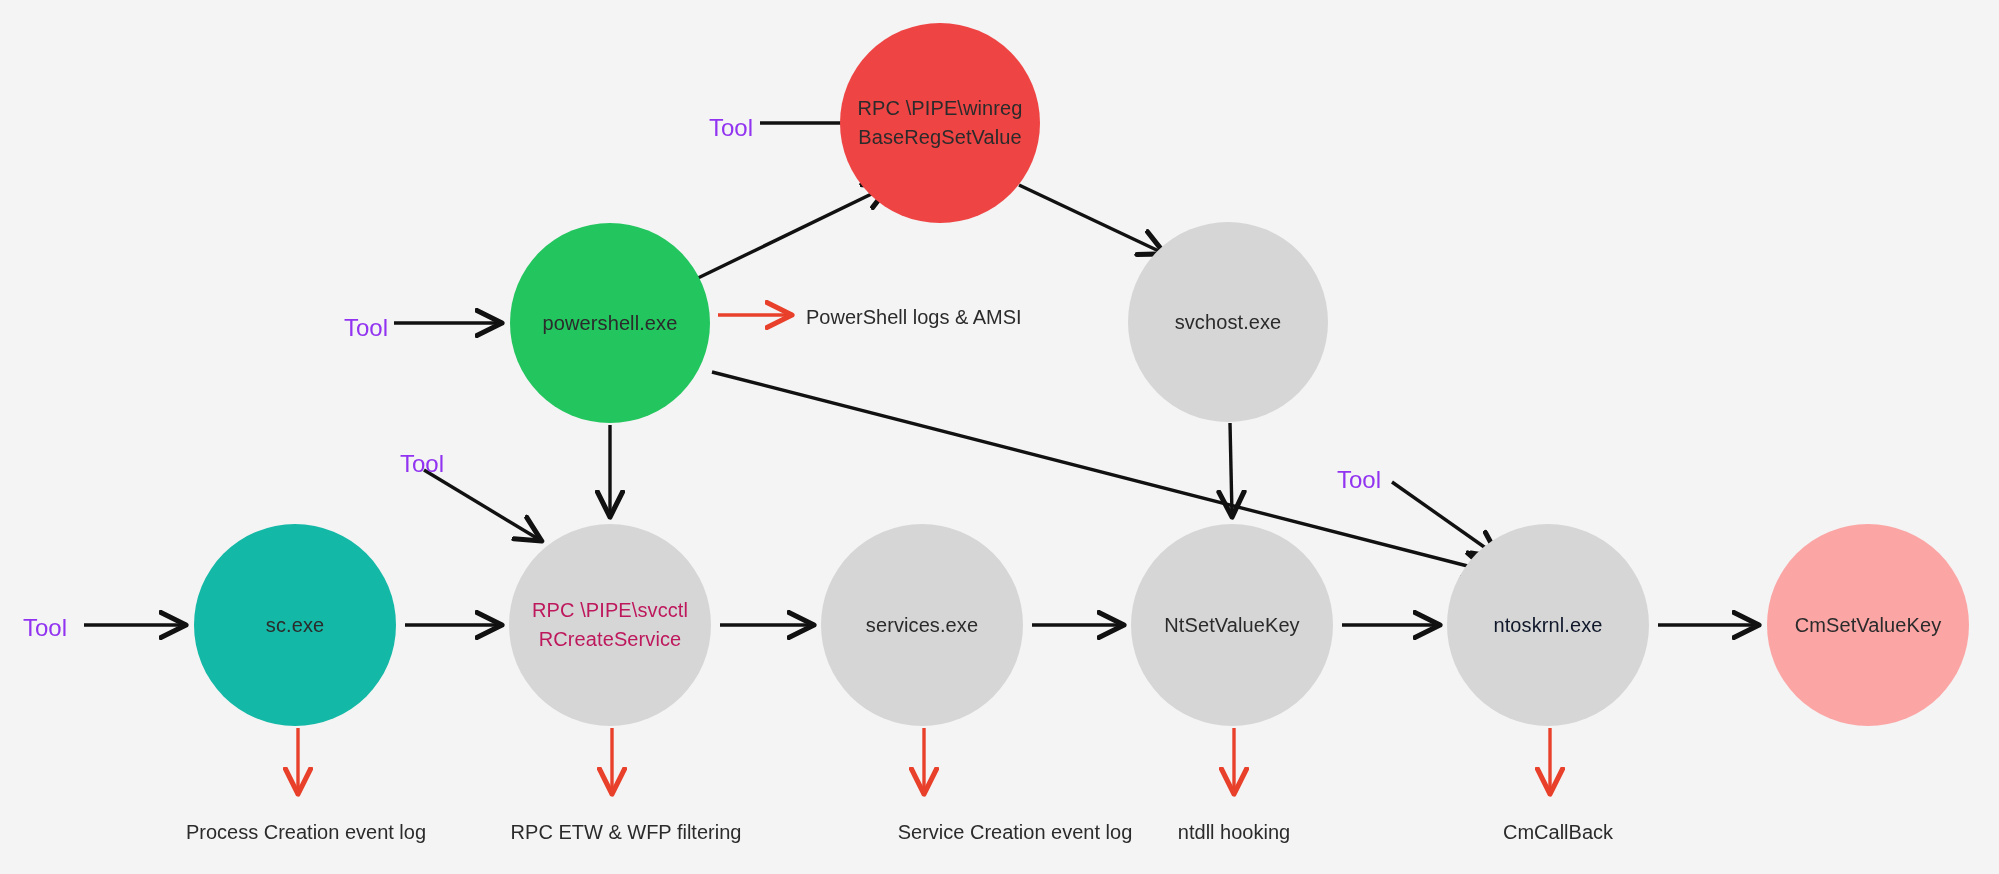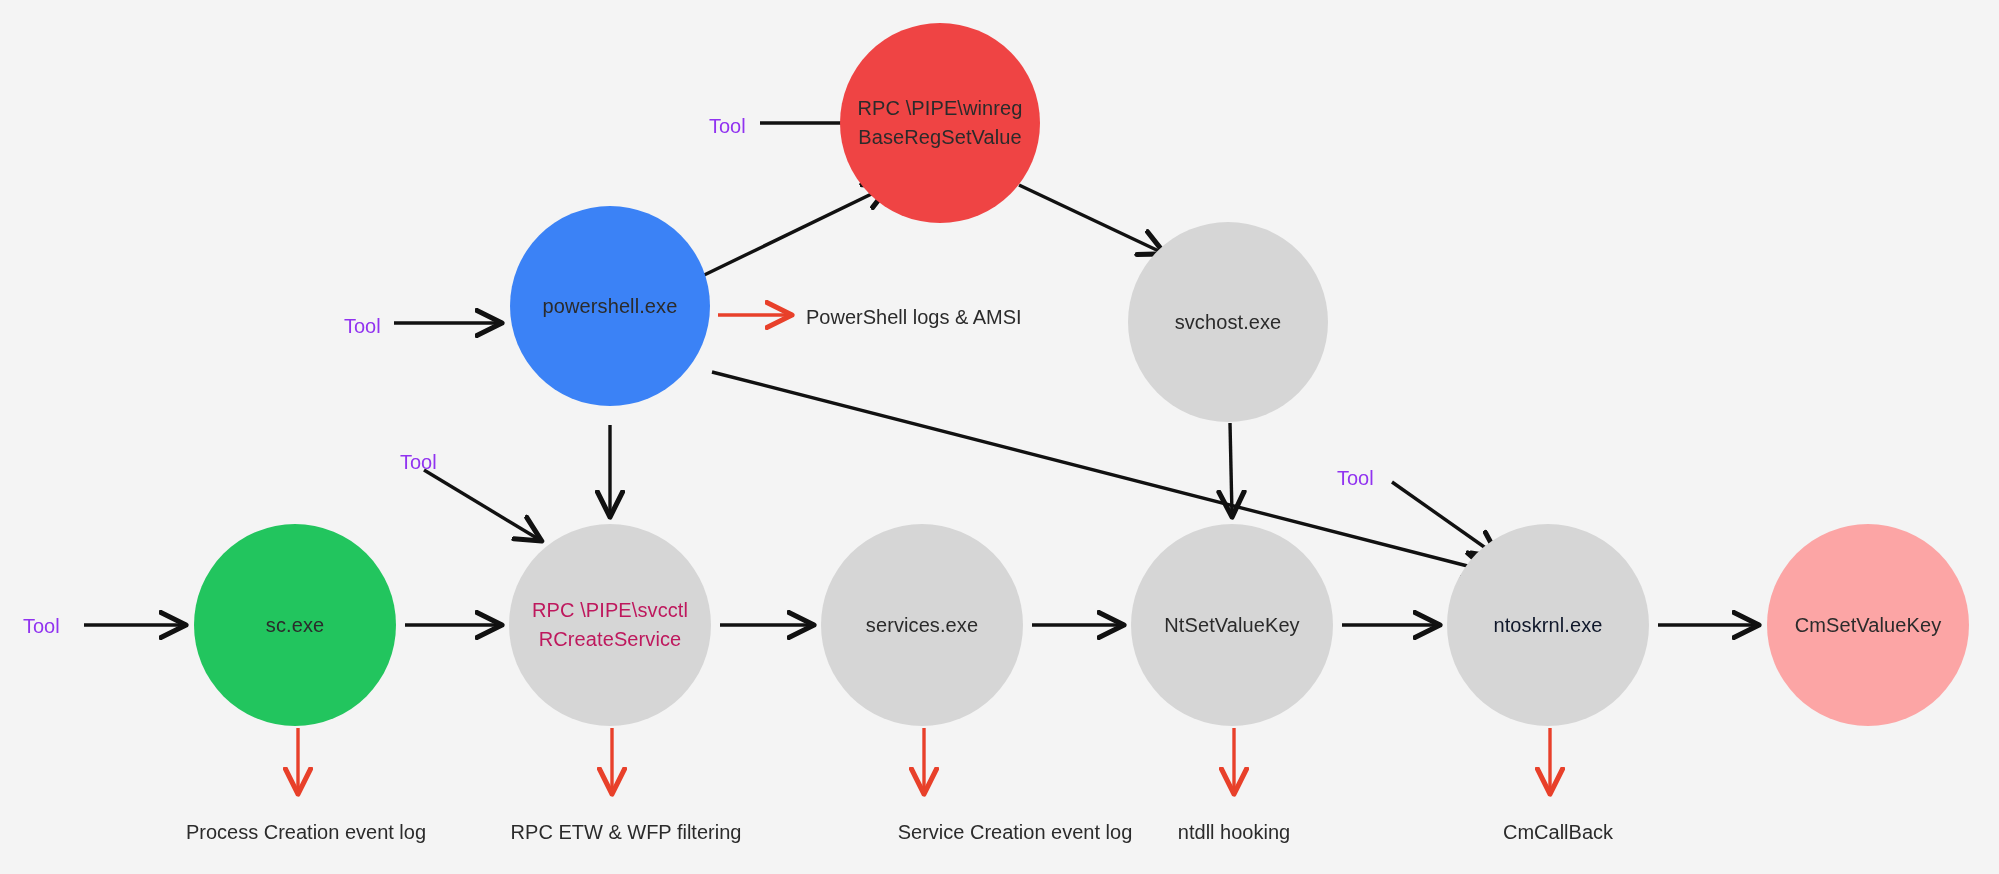--- a/index.html
+++ b/index.html
@@ -49,21 +49,21 @@
   .free-label {
     position: absolute;
     font-size: 20px;
     color: #2b2b2b;
     white-space: nowrap;
     z-index: 3;
     line-height: 1;
   }
   .tool-label {
     position: absolute;
-    font-size: 20px;
+    font-size: 24px;
     color: #9133f0;
     white-space: nowrap;
     z-index: 3;
     line-height: 1;
   }
 </style>
 </head>
 <body>
 
 <div id="canvas">
@@ -100,27 +100,27 @@
         <path d="M 1234 728 L 1234 792" fill="none" stroke="#e8402a" stroke-width="3.4" stroke-linecap="butt" marker-end="url(#arrow-red)"></path>
         <path d="M 1550 728 L 1550 792" fill="none" stroke="#e8402a" stroke-width="3.4" stroke-linecap="butt" marker-end="url(#arrow-red)"></path>
       </g>
   </svg>
 
   <div id="node-layer">
       <div class="node" style="left: 840px; top: 23px; width: 200px; height: 200px; background: #ef4444;">
         <span class="node-label" style="color: rgb(43, 43, 43);">RPC \PIPE\winreg
 BaseRegSetValue</span>
       </div>
-      <div class="node" style="left: 510px; top: 206px; width: 200px; height: 200px; background: #3b82f6;">
+      <div class="node" style="left: 510px; top: 223px; width: 200px; height: 200px; background: #22c55e;">
         <span class="node-label" style="color: rgb(43, 43, 43);">powershell.exe</span>
       </div>
       <div class="node" style="left: 1128px; top: 222px; width: 200px; height: 200px; background: rgb(214, 214, 214);">
         <span class="node-label" style="color: rgb(43, 43, 43);">svchost.exe</span>
       </div>
-      <div class="node" style="left: 194px; top: 524px; width: 202px; height: 202px; background: #22c55e; align-items: center;">
+      <div class="node" style="left: 194px; top: 524px; width: 202px; height: 202px; background: #14b8a6; align-items: center;">
         <span class="node-label" style="color: rgb(43, 43, 43);">sc.exe</span>
       </div>
       <div class="node" style="left: 509px; top: 524px; width: 202px; height: 202px; background: rgb(214, 214, 214);">
         <span class="node-label" style="color: #be185d;">RPC \PIPE\svcctl
 RCreateService</span>
       </div>
       <div class="node" style="left: 821px; top: 524px; width: 202px; height: 202px; background: rgb(214, 214, 214);">
         <span class="node-label" style="color: rgb(43, 43, 43);">services.exe</span>
       </div>
       <div class="node" style="left: 1131px; top: 524px; width: 202px; height: 202px; background: rgb(214, 214, 214);">

